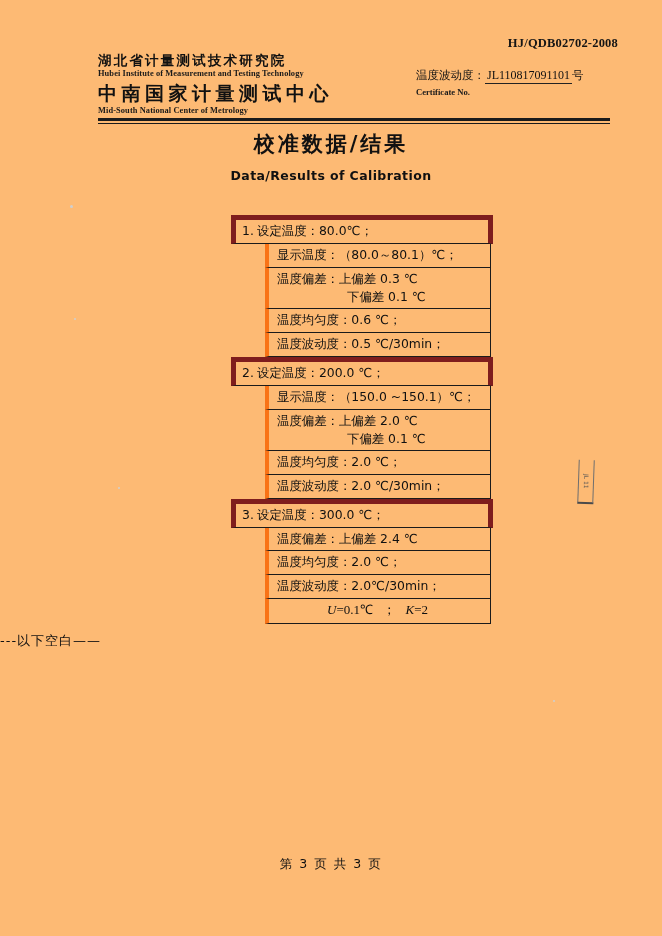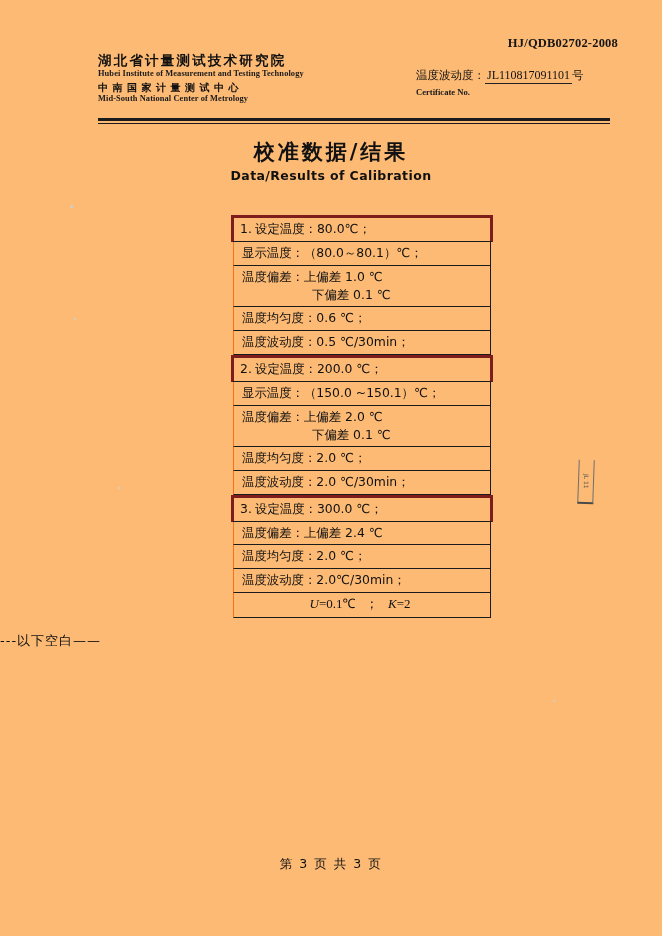--- a/index.html
+++ b/index.html
@@ -49,21 +49,21 @@
   .org-cn {
     font-family: "DejaVu Sans", sans-serif;
     font-weight: bold;
     font-size: 13.5px;
     letter-spacing: 2.2px;
     color: #111;
     line-height: 1.25;
   }
   .org-cn.second {
     letter-spacing: 4.5px;
-    font-size: 10px;
+    font-size: 19px;
   }
   .org-en {
     font-family: "Liberation Serif", serif;
     font-size: 8.4px;
     font-weight: bold;
     color: #1a1a1a;
     letter-spacing: 0.1px;
     line-height: 1.3;
     margin-bottom: 2px;
   }
@@ -106,21 +106,21 @@
     left: 98px;
     right: 52px;
     top: 123px;
     height: 1px;
     background: #1b1b1b;
   }
   .title-cn {
     position: absolute;
     left: 0;
     right: 0;
-    top: 138px;
+    top: 130px;
     text-align: center;
     font-family: "DejaVu Sans", sans-serif;
     font-weight: bold;
     font-size: 21px;
     letter-spacing: 3px;
     color: #111;
   }
   .title-en {
     position: absolute;
     left: 0;
@@ -133,37 +133,38 @@
     letter-spacing: 0.4px;
     color: #111;
   }
   .table-wrap {
     position: absolute;
     left: 233px;
     top: 215px;
     width: 258px;
   }
   .row {
-    border-left: 1px solid #f97316;
+    border-left: 4px solid #f97316;
     border-right: 1px solid #1b1b1b;
     border-bottom: 1px solid #1b1b1b;
     padding: 2px 4px 3px 8px;
     font-family: "DejaVu Sans", sans-serif;
     font-size: 12.4px;
     line-height: 1.45;
     color: #111;
     position: relative;
     min-height: 17px;
     box-sizing: border-box;
+    margin-left: 32px;
   }
   .row.first {
     border-top: 1px solid #1b1b1b;
   }
   .row.setpoint {
-    border: 3px solid #7f1d1d;
+    border: 5px solid #7f1d1d;
     border-bottom: 1px solid #1b1b1b;
     margin-left: -2px;
     width: 262px;
     padding-left: 6px;
     font-weight: normal;
   }
   .row .idx {
     display: inline-block;
     min-width: 15px;
   }
@@ -259,21 +260,21 @@
 
   <div class="table-wrap">
 
     <div class="row setpoint first">
       <span class="idx">1.</span><span>设定温度：</span><span>80.0℃；</span>
     </div>
     <div class="row">
       <span>显示温度：</span><span>（80.0～80.1）℃；</span>
     </div>
     <div class="row two-line">
-      <span>温度偏差：</span><span>上偏差 1.0 ℃</span>
+      <span>温度偏差：</span><span>上偏差 0.3 ℃</span>
       <span class="sub">下偏差 0.1 ℃</span>
     </div>
     <div class="row">
       <span>温度均匀度：</span><span>0.6 ℃；</span>
     </div>
     <div class="row">
       <span>温度波动度：</span><span>0.5 ℃/30min；</span>
     </div>
 
     <div class="row setpoint">

